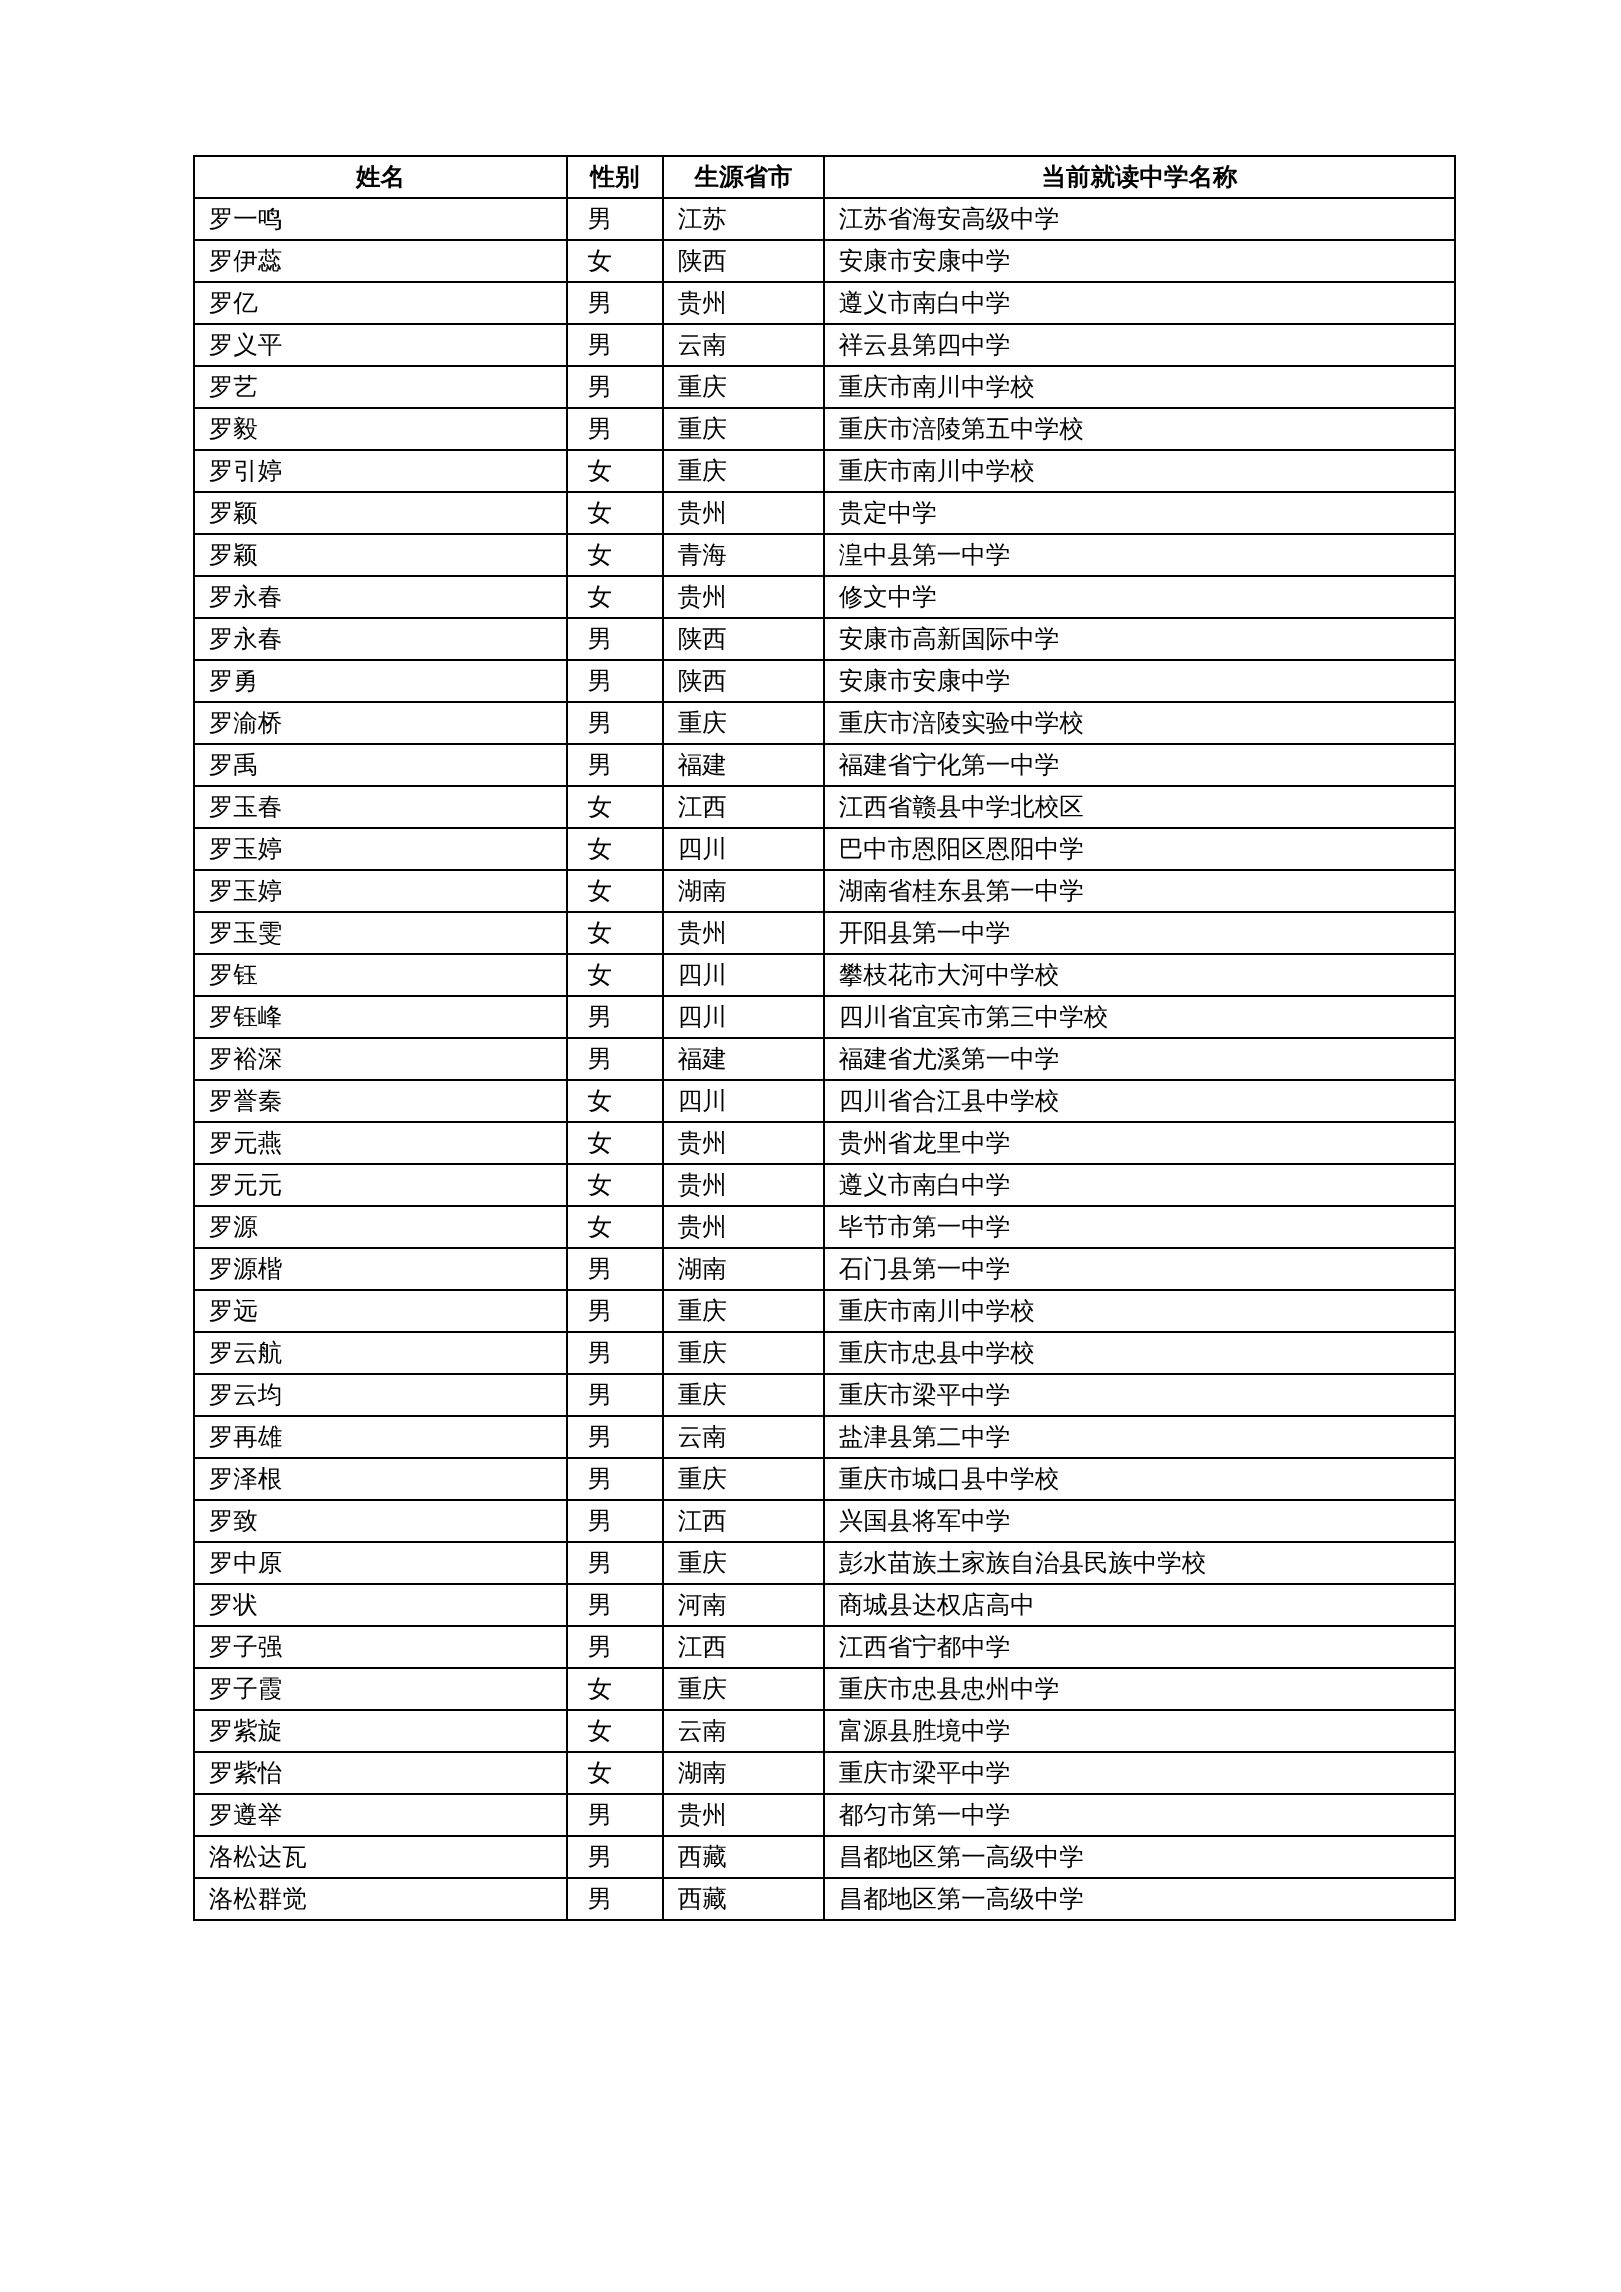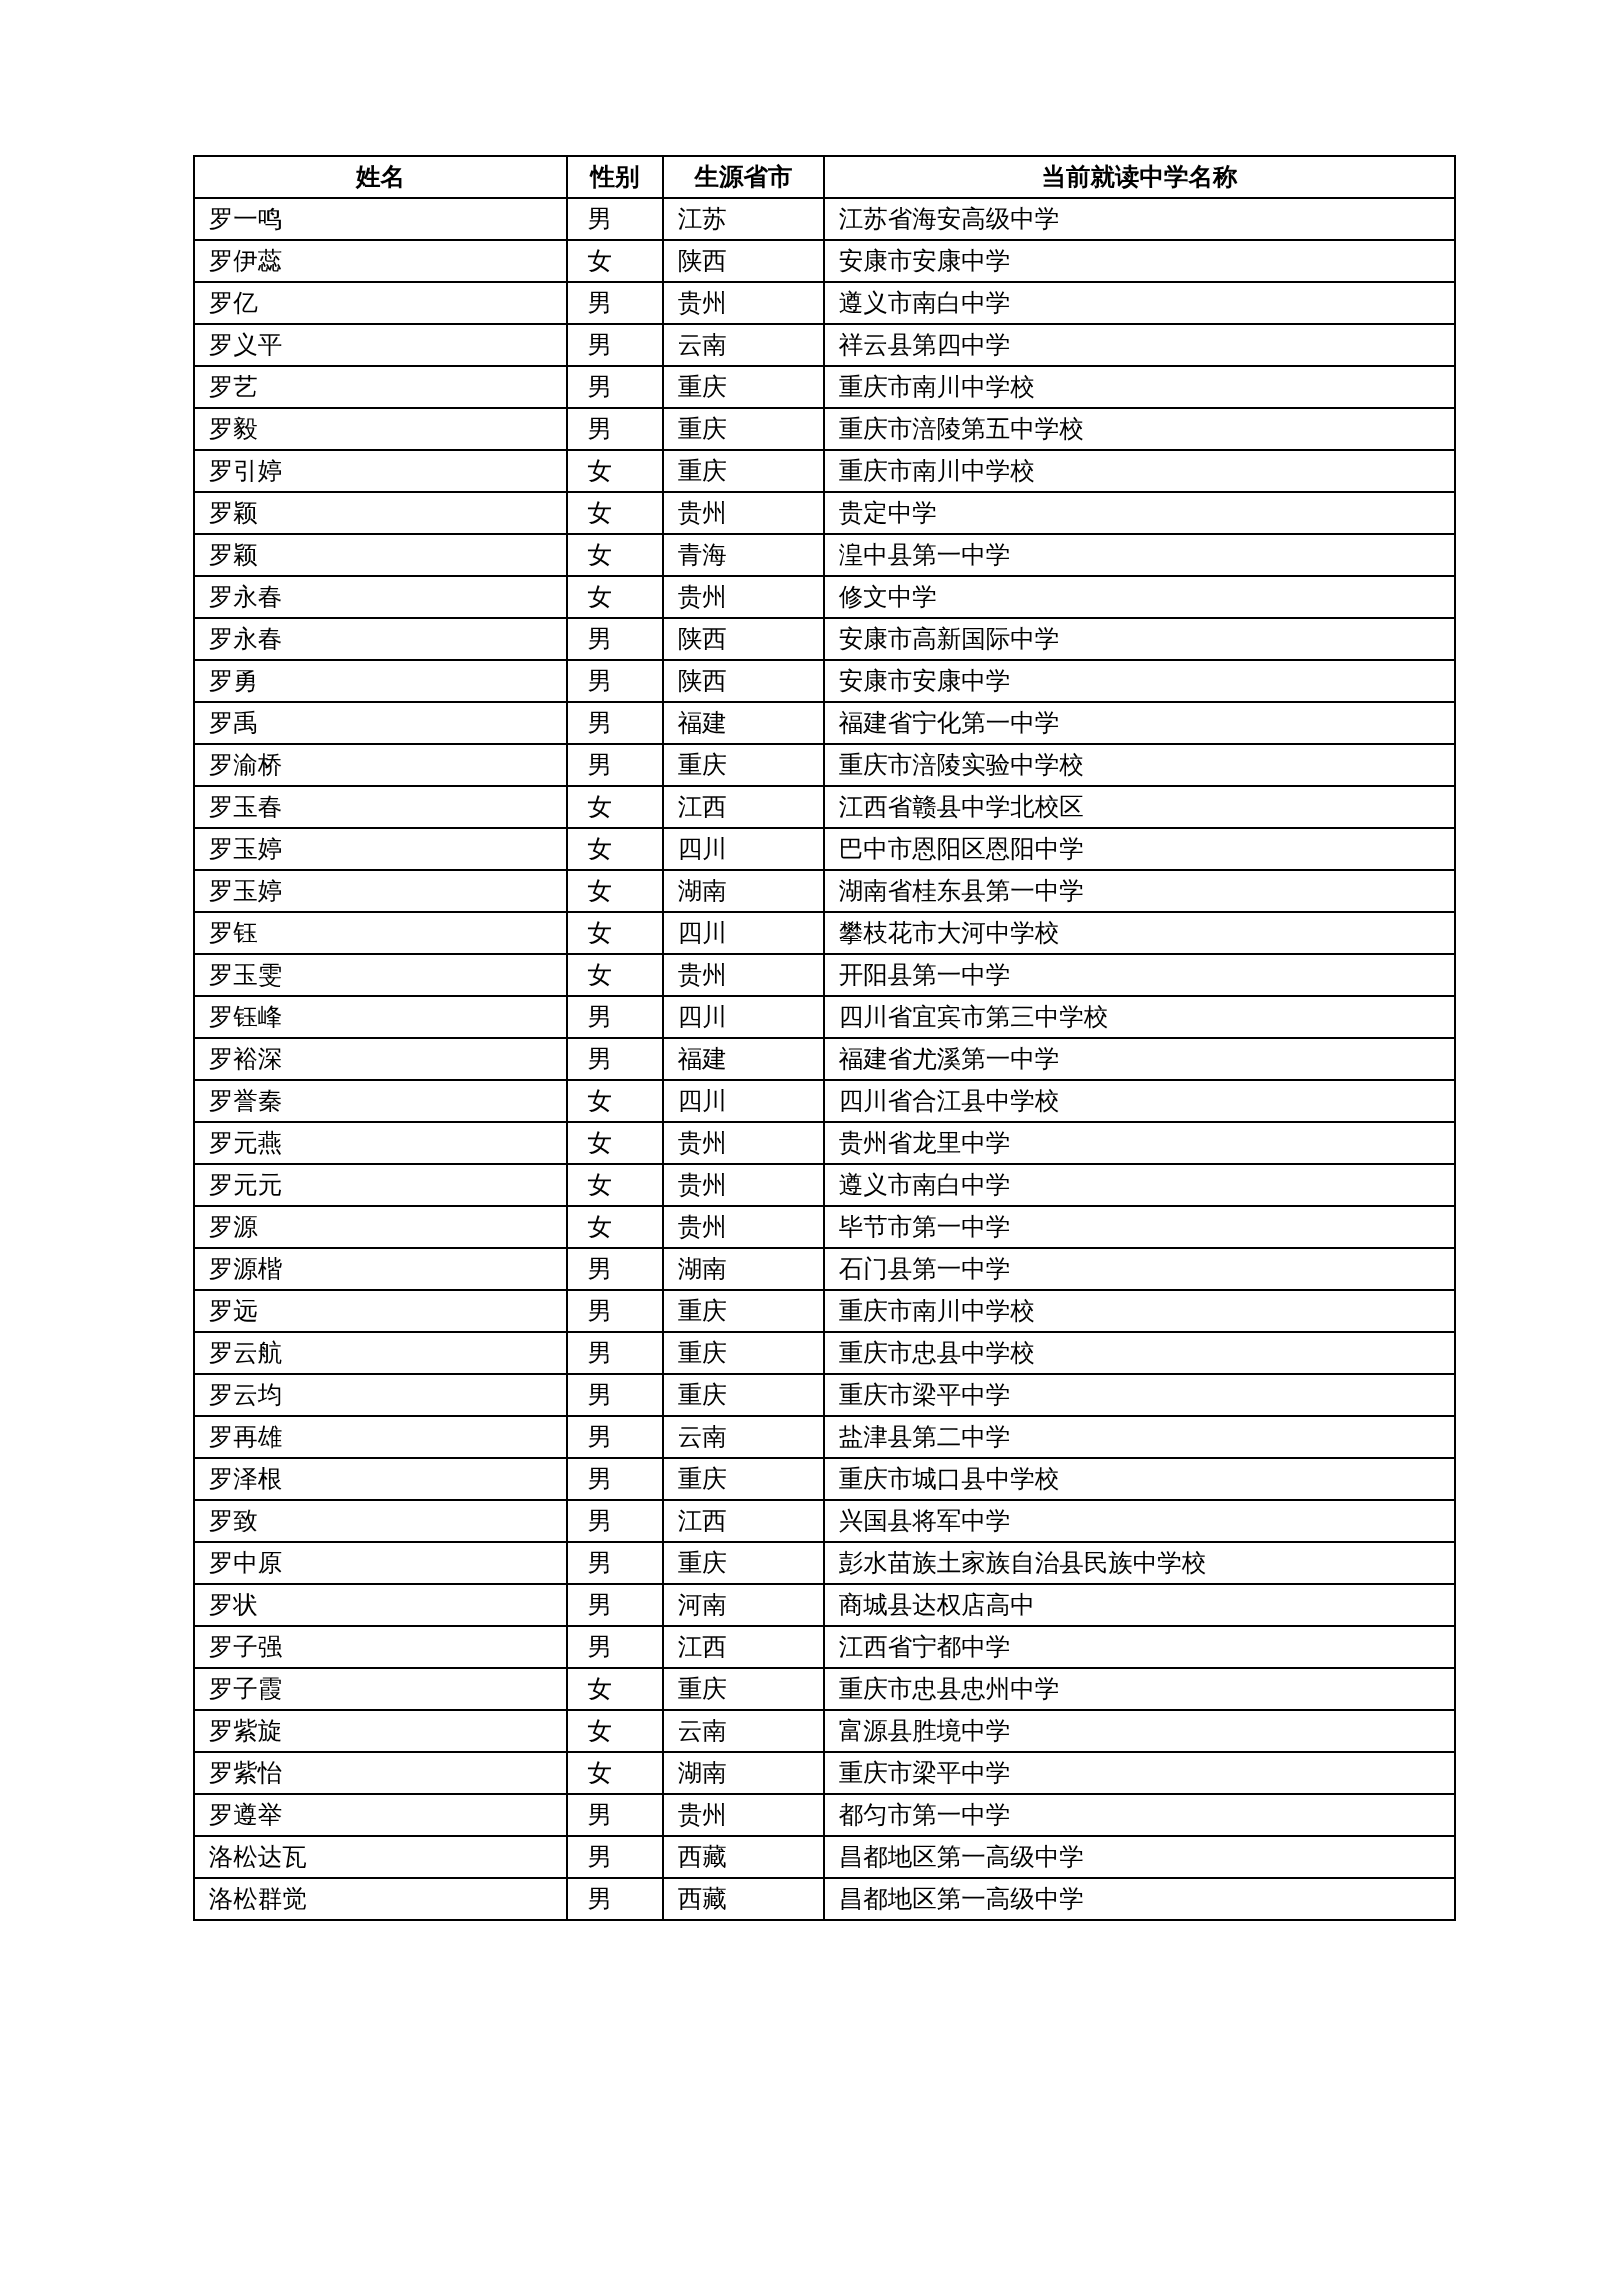--- a/index.html
+++ b/index.html
@@ -134,60 +134,60 @@
           <td class="prov">陕西</td>
           <td class="school">安康市高新国际中学</td>
         </tr>
         <tr>
           <td class="name">罗勇</td>
           <td class="gender">男</td>
           <td class="prov">陕西</td>
           <td class="school">安康市安康中学</td>
         </tr>
         <tr>
+          <td class="name">罗渝桥</td>
+          <td class="gender">男</td>
+          <td class="prov">重庆</td>
+          <td class="school">重庆市涪陵实验中学校</td>
+        </tr>
+        <tr>
           <td class="name">罗禹</td>
           <td class="gender">男</td>
           <td class="prov">福建</td>
           <td class="school">福建省宁化第一中学</td>
         </tr>
         <tr>
-          <td class="name">罗渝桥</td>
-          <td class="gender">男</td>
-          <td class="prov">重庆</td>
-          <td class="school">重庆市涪陵实验中学校</td>
-        </tr>
-        <tr>
           <td class="name">罗玉春</td>
           <td class="gender">女</td>
           <td class="prov">江西</td>
           <td class="school">江西省赣县中学北校区</td>
         </tr>
         <tr>
           <td class="name">罗玉婷</td>
           <td class="gender">女</td>
           <td class="prov">四川</td>
           <td class="school">巴中市恩阳区恩阳中学</td>
         </tr>
         <tr>
           <td class="name">罗玉婷</td>
           <td class="gender">女</td>
           <td class="prov">湖南</td>
           <td class="school">湖南省桂东县第一中学</td>
         </tr>
         <tr>
+          <td class="name">罗玉雯</td>
+          <td class="gender">女</td>
+          <td class="prov">贵州</td>
+          <td class="school">开阳县第一中学</td>
+        </tr>
+        <tr>
           <td class="name">罗钰</td>
           <td class="gender">女</td>
           <td class="prov">四川</td>
           <td class="school">攀枝花市大河中学校</td>
-        </tr>
-        <tr>
-          <td class="name">罗玉雯</td>
-          <td class="gender">女</td>
-          <td class="prov">贵州</td>
-          <td class="school">开阳县第一中学</td>
         </tr>
         <tr>
           <td class="name">罗钰峰</td>
           <td class="gender">男</td>
           <td class="prov">四川</td>
           <td class="school">四川省宜宾市第三中学校</td>
         </tr>
         <tr>
           <td class="name">罗裕深</td>
           <td class="gender">男</td>

